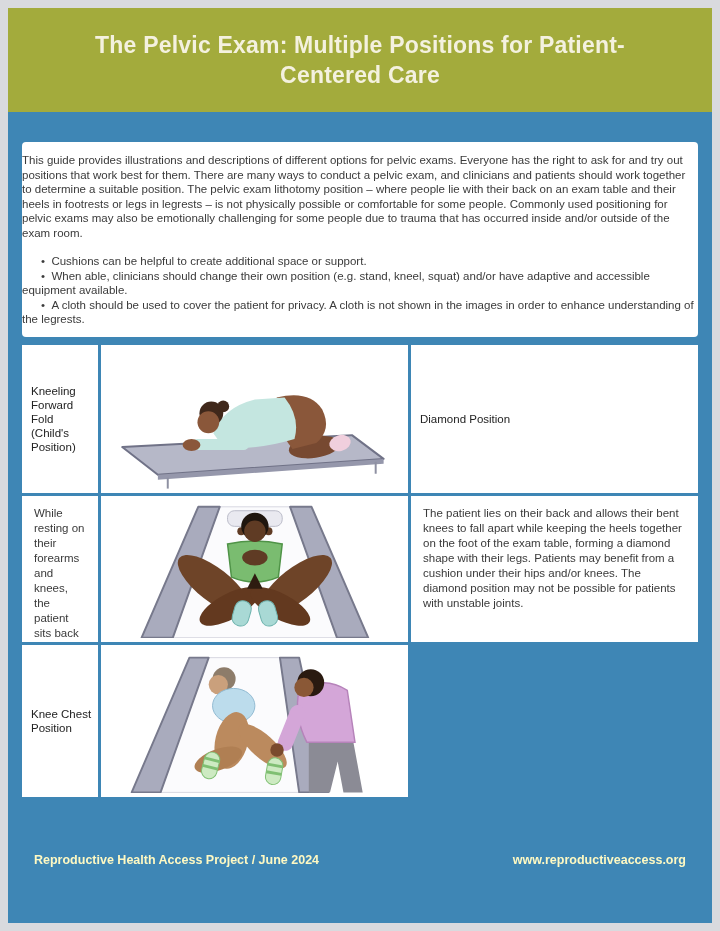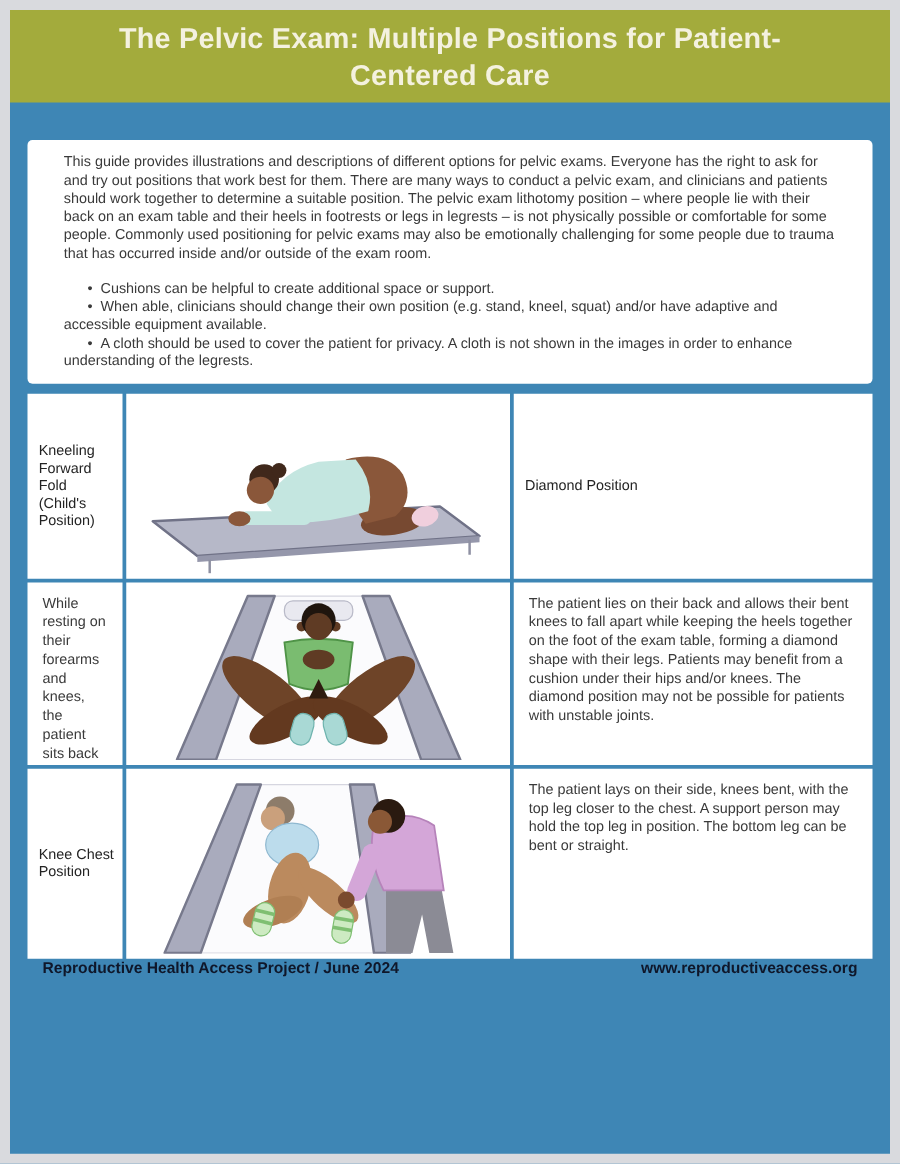--- a/index.html
+++ b/index.html
@@ -8,30 +8,30 @@
     background:#d9dade;
     font-family:"Liberation Sans", sans-serif;
     position:relative;
   }
   .page {
     position:absolute; left:8px; top:8px; width:704px; height:915px;
     background:#3e86b5;
     display:flex; flex-direction:column;
   }
   .header {
-    background:#a3ab3c; height:74px; flex:none;
+    background:#a3ab3c; height:104px; flex:none;
     display:flex; align-items:center; justify-content:center;
   }
   .header h1 {
     color:#f4f1df; font-size:23px; line-height:30px; font-weight:bold;
     text-align:center; padding:0 70px; letter-spacing:.2px;
   }
   .intro-box {
     background:#ffffff; border-radius:4px;
-    margin:30px 14px 0; padding:11px 29px 10px;
+    margin:30px 14px 0; padding:11px 0 10px;
     color:#3a3a3a; font-size:11.5px; line-height:14.5px; flex:none;
   }
   .intro-box p.para { margin:0 0 14px; }
   .bullet { text-indent:19px; margin:0; }
   .bullet::before { content:"\2022\00a0\00a0"; }
   .positions-table {
     margin:8px 14px 0; flex:none;
     display:grid;
     grid-template-columns:76px 307px 1fr;
     grid-template-rows:148px 146px 152px;
@@ -42,22 +42,22 @@
   .cell.label {
     display:flex; align-items:center; padding:0 5px 0 9px;
     font-weight:normal; font-size:11.5px; line-height:14px; color:#232323;
   }
   .cell.illus { display:flex; align-items:center; justify-content:center; }
   .cell.illus svg { width:97%; height:95%; }
   .cell.desc {
     padding:10px 12px; font-size:11.5px; line-height:15px; color:#3a3a3a;
   }
   .footer {
-    flex:1; display:flex; justify-content:space-between;
-    padding:0 26px; color:#0f172a; font-weight:bold; font-size:12.5px;
+    flex:1; display:flex; align-items:center; justify-content:space-between;
+    padding:0 26px; color:#fef9c3; font-weight:bold; font-size:12.5px;
   }
 </style>
 </head>
 <body>
 
 <div class="page">
 
   <div class="header">
     <h1>The Pelvic Exam: Multiple Positions for Patient-Centered Care</h1>
   </div>
@@ -138,21 +138,20 @@
         <circle cx="173" cy="106" r="7" fill="#7a4a2e"></circle>
         <g transform="rotate(10 170 128)">
           <rect x="162" y="114" width="16" height="28" rx="8" fill="#cdeac2" stroke="#7fbf72"></rect>
           <line x1="162" y1="122" x2="178" y2="122" stroke="#7fbf72" stroke-width="3"></line>
           <line x1="162" y1="130" x2="178" y2="130" stroke="#7fbf72" stroke-width="3"></line>
         </g>
         <circle cx="208" cy="36" r="14" fill="#2a1a10"></circle>
         <circle cx="201" cy="41" r="10" fill="#8a5836"></circle>
       </svg>
     </div>
-    <div class="cell desc">The patient lays on their side, knees bent, with the top leg closer to the chest. A support person may hold the top leg in position. The bottom leg can be bent or straight.</div>
 
   </div>
 
   <div class="footer">
     <span>Reproductive Health Access Project / June 2024</span>
     <span>www.reproductiveaccess.org</span>
   </div>
 
 </div>
 

